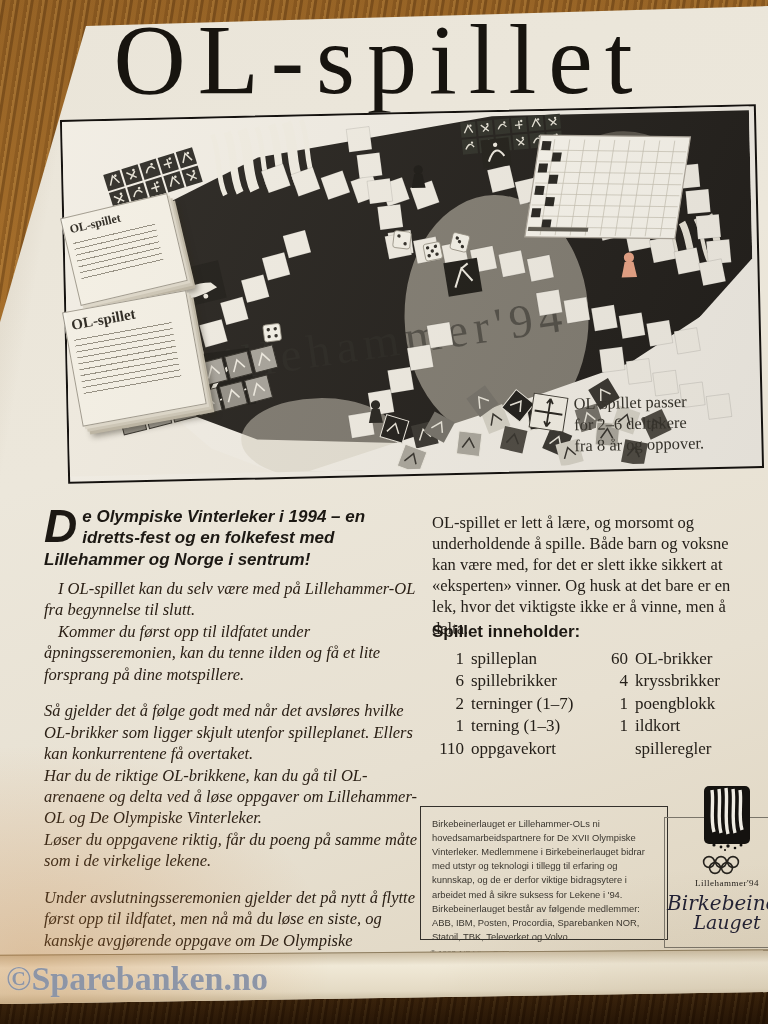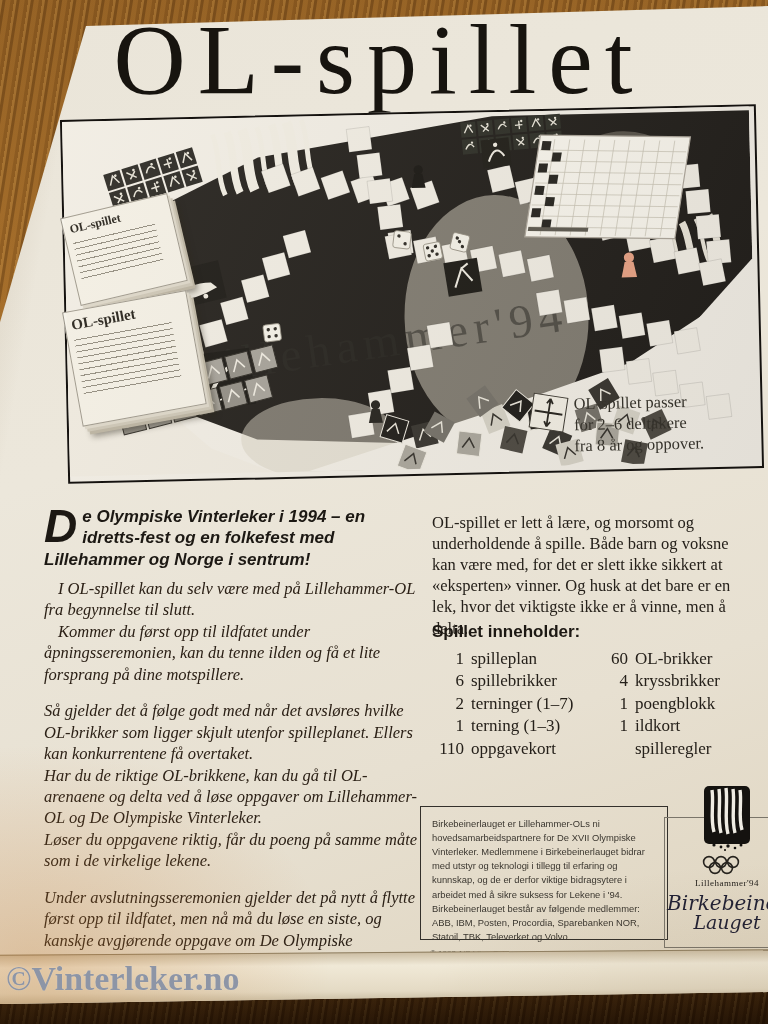--- a/index.html
+++ b/index.html
@@ -679,14 +679,14 @@
 
     <div id="copyright">
       <div>© 1992 A/S Litor, Oslo</div>
       <div>© LOOC/OL'94 OL-merker</div>
     </div>
 
     <div id="side-band"></div>
     <div class="edge-shade"></div>
   </div>
 
-  <div id="watermark">©Vinterleker.no</div>
+  <div id="watermark">©Sparebanken.no</div>
 </div>
 
 </body></html>

